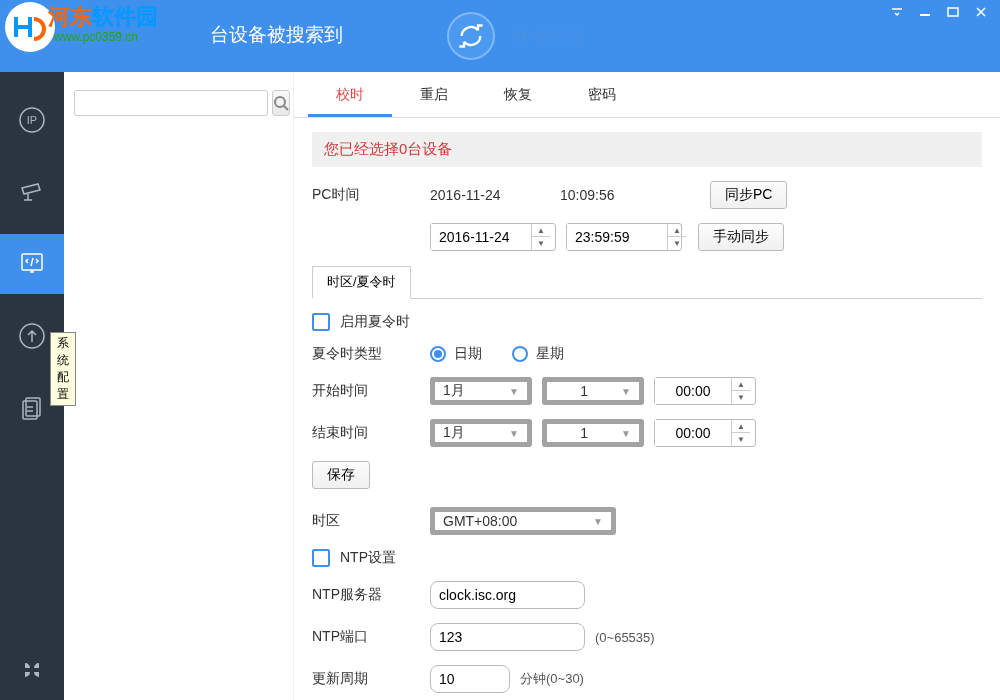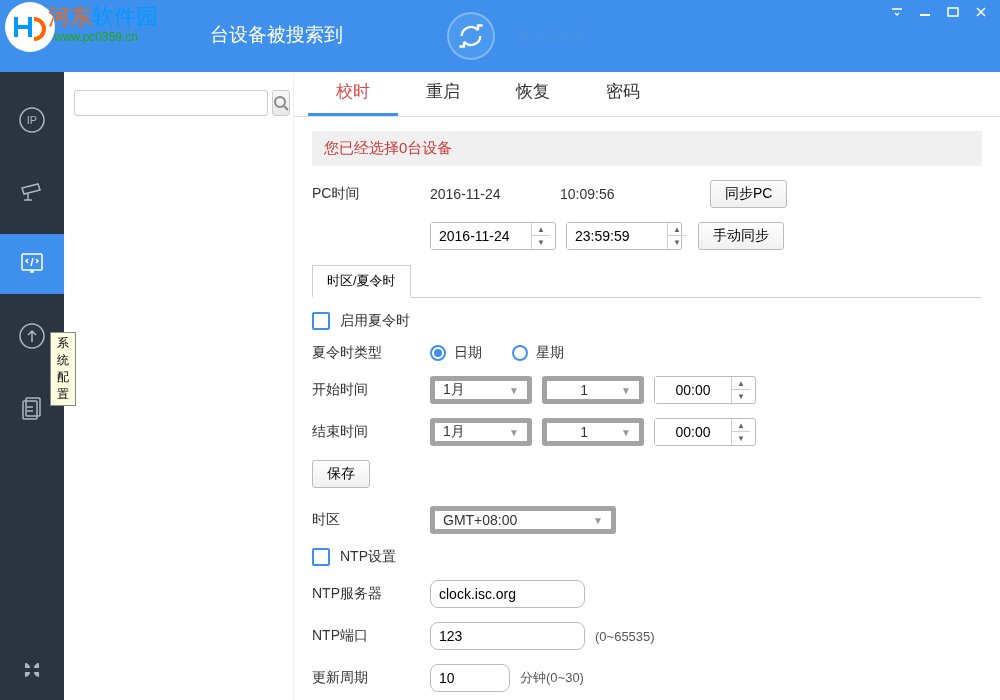--- a/index.html
+++ b/index.html
@@ -2,21 +2,21 @@
 <html><head>
   <meta charset="utf-8">
   <style>
     * { margin: 0; padding: 0; box-sizing: border-box; font-family: "Microsoft YaHei", sans-serif; }
     body { width: 1000px; height: 700px; overflow: hidden; background: #fff; position: relative; }
     
     .titlebar { height: 72px; background: #3f90ed; display: flex; align-items: center; position: relative; }
     .logo-area { position: absolute; left: 0; top: 0; width: 170px; height: 50px; z-index: 10; }
     .logo-badge { width: 50px; height: 50px; border-radius: 50%; background: #fff; position: absolute; left: 5px; top: 2px; display: flex; align-items: center; justify-content: center; }
     .logo-badge svg { width: 36px; height: 36px; }
-    .logo-text { position: absolute; left: 48px; top: 2px; font-size: 22px; font-weight: normal; }
+    .logo-text { position: absolute; left: 48px; top: 2px; font-size: 22px; font-weight: bold; }
     .logo-he { color: #fd6500; }
     .logo-dong { color: #0099ff; }
     .logo-url { position: absolute; left: 54px; top: 30px; color: #2aa314; font-size: 12px; font-weight: normal; }
     .title-text { color: #fff; font-size: 19px; position: absolute; left: 210px; top: 22px; }
     .refresh-circle { width: 48px; height: 48px; border-radius: 50%; background: #4b9af0; position: absolute; left: 447px; top: 12px; display: flex; align-items: center; justify-content: center; border: 2px solid rgba(255,255,255,0.3); }
     .refresh-circle svg { width: 28px; height: 28px; stroke: #fff; fill: none; stroke-width: 2; }
     .search-settings { position: absolute; left: 512px; top: 28px; display: flex; align-items: center; gap: 6px; cursor: pointer; }
     .search-settings span { color: #4a90e2; font-size: 13px; }
     .gear-icon { width: 16px; height: 16px; }
     .window-controls { position: absolute; right: 12px; top: 6px; display: flex; gap: 14px; }
@@ -31,21 +31,21 @@
     .tooltip { position: absolute; left: 50px; top: 260px; background: #fcfcde; border: 1px solid #888; padding: 2px 6px; font-size: 12px; z-index: 100; }
     
     .left-panel { width: 230px; background: #fff; padding: 18px 10px; border-right: 1px solid #eee; }
     .search-box { display: flex; align-items: center; gap: 4px; }
     .search-input { flex: 1; height: 26px; border: 1px solid #ccc; border-radius: 3px; padding: 0 8px; font-size: 13px; }
     .search-btn { width: 26px; height: 26px; background: linear-gradient(#f8f8f8,#e8e8e8); border: 1px solid #ccc; border-radius: 3px; display: flex; align-items: center; justify-content: center; cursor: pointer; }
     .mag-icon { width: 16px; height: 16px; stroke: #888; fill: none; stroke-width: 2; }
     
     .content { flex: 1; background: #fff; padding: 0; overflow-y: auto; }
     .tabs { display: flex; border-bottom: 1px solid #ddd; padding-left: 14px; }
-    .tab { padding: 8px 28px 10px; font-size: 17px; cursor: pointer; color: #333; }
+    .tab { padding: 14px 28px 10px; font-size: 14px; cursor: pointer; color: #333; }
     .tab.active { color: #d94c4c; border-bottom: 3px solid #3f90ed; }
     
     .form-area { padding: 14px 18px; }
     .alert-bar { background: #f0f0f0; color: #d13a3a; padding: 8px 12px; font-size: 15px; margin-bottom: 14px; }
     .row { display: flex; align-items: center; margin-bottom: 14px; font-size: 14px; color: #333; }
     .lbl { width: 118px; }
     .val { width: 130px; }
     .btn { background: linear-gradient(#fdfdfd,#f0f0f0); border: 1px solid #bbb; border-radius: 3px; padding: 4px 14px; font-size: 14px; cursor: pointer; }
     .spinner { display: flex; align-items: center; border: 1px solid #bbb; border-radius: 3px; height: 28px; background: #fff; }
     .spinner input { border: none; padding: 0 8px; font-size: 14px; outline: none; height: 26px; }

